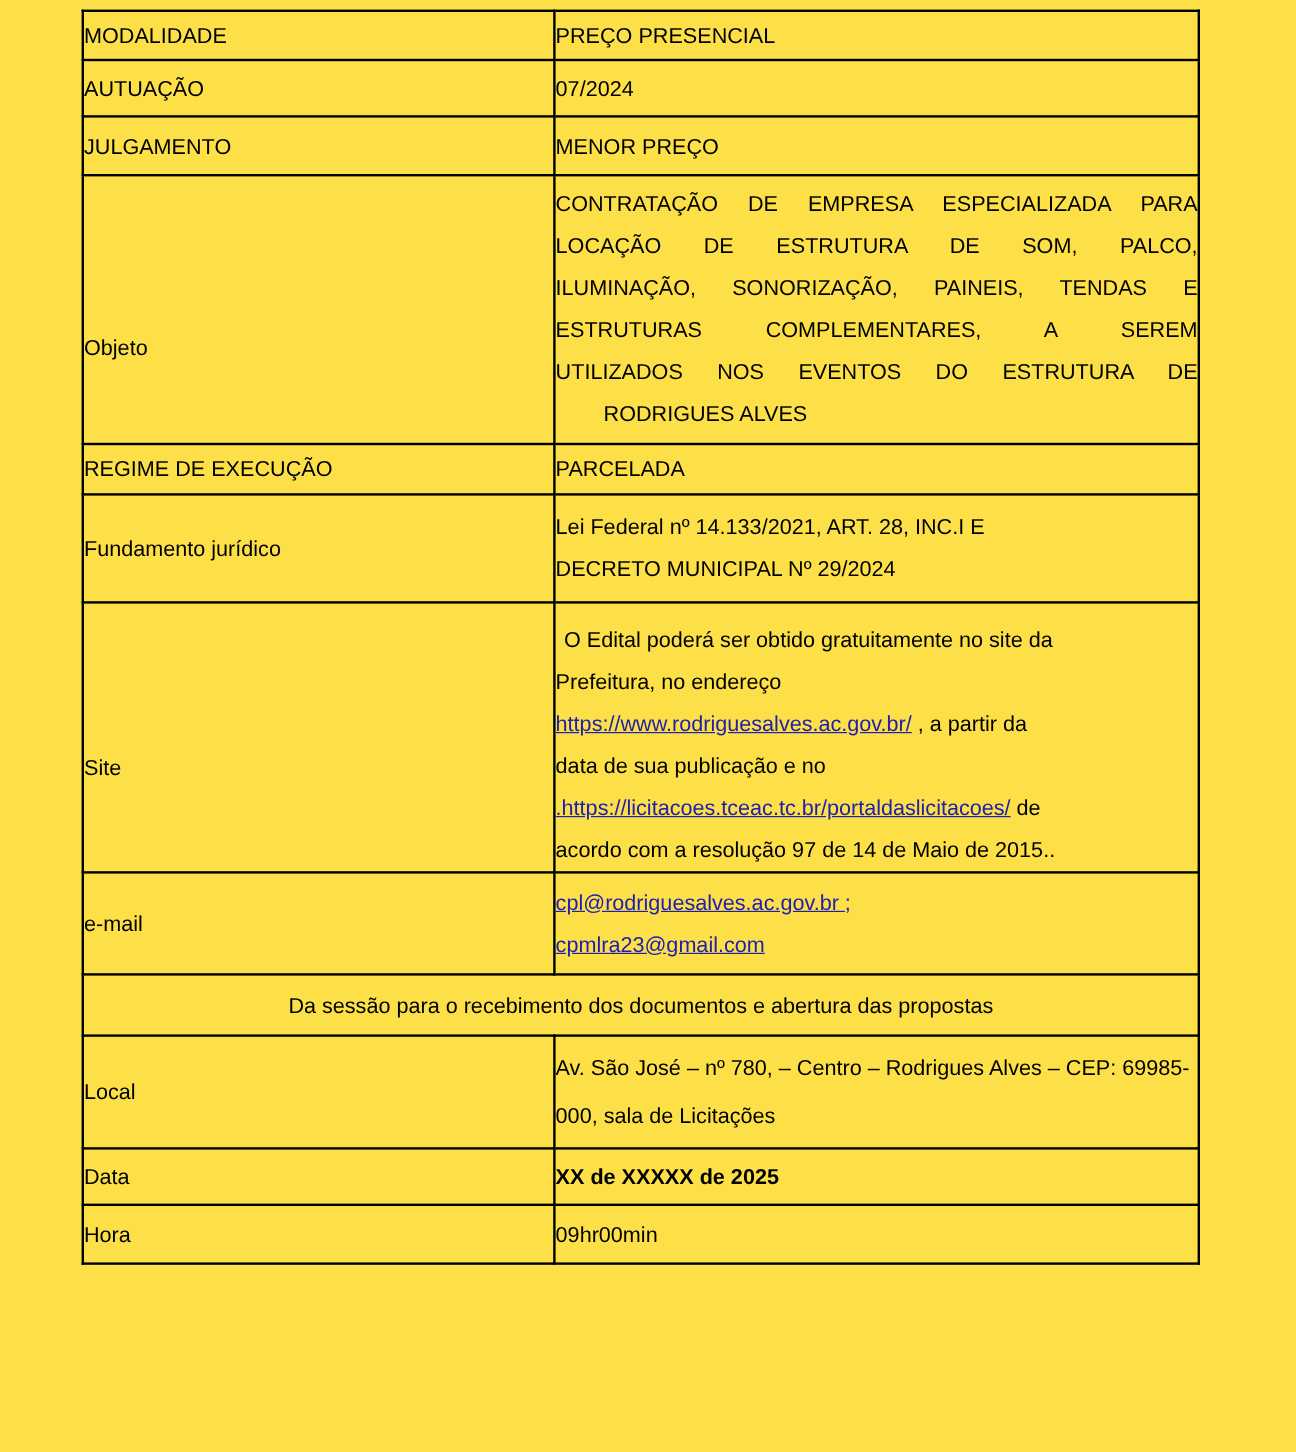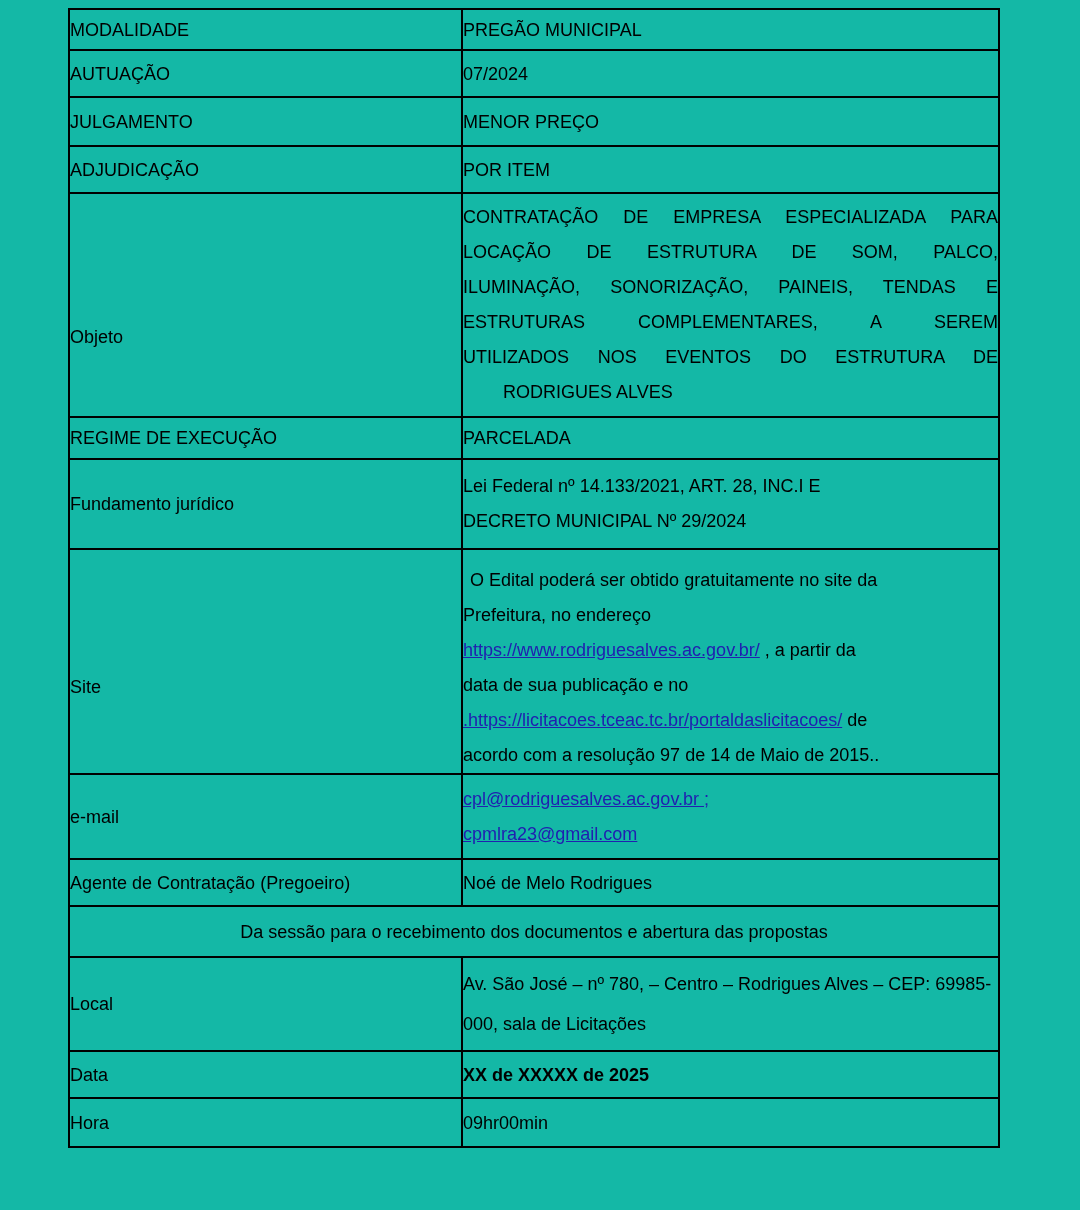--- a/index.html
+++ b/index.html
@@ -9,21 +9,21 @@
     width: 1080px;
     height: 1210px;
     font-family: "Liberation Sans", sans-serif;
     color: #000000;
     -webkit-font-smoothing: antialiased;
   }
   .page {
     position: relative;
     width: 1080px;
     height: 1210px;
-    background: #14b8a6;
+    background: #fde047;
     overflow: hidden;
   }
   table.doc-table {
     position: absolute;
     left: 68px;
     top: 8px;
     width: 930px;
     border-collapse: collapse;
     table-layout: fixed;
   }
@@ -84,37 +84,33 @@
 <div class="page">
   <table class="doc-table">
     <colgroup>
         <col class="c-label">
         <col class="c-value">
       </colgroup>
 
     <tbody>
         <tr style="height:41px;">
       <td class="label-cell">MODALIDADE</td>
-      <td class="value-cell">PREGÃO MUNICIPAL</td>
+      <td class="value-cell">PREÇO PRESENCIAL</td>
     </tr>
 
     <tr style="height:47px;">
       <td class="label-cell">AUTUAÇÃO</td>
       <td class="value-cell">07/2024</td>
     </tr>
 
     <tr style="height:49px;">
       <td class="label-cell">JULGAMENTO</td>
       <td class="value-cell">MENOR PREÇO</td>
     </tr>
 
-    <tr style="height:47px;">
-      <td class="label-cell">ADJUDICAÇÃO</td>
-      <td class="value-cell">POR ITEM</td>
-    </tr>
 
 
     <tr style="height:224px;">
       <td class="label-cell label-top objeto-label">Objeto</td>
       <td class="value-cell objeto-cell">
         <span class="jl">CONTRATAÇÃO DE EMPRESA ESPECIALIZADA PARA</span>
         <span class="jl">LOCAÇÃO DE ESTRUTURA DE SOM, PALCO,</span>
         <span class="jl">ILUMINAÇÃO, SONORIZAÇÃO, PAINEIS, TENDAS E</span>
         <span class="jl">ESTRUTURAS COMPLEMENTARES, A SEREM</span>
         <span class="jl">UTILIZADOS NOS EVENTOS DO ESTRUTURA DE</span>
@@ -148,24 +144,20 @@
     </tr>
 
     <tr style="height:85px;">
       <td class="label-cell">e-mail</td>
       <td class="value-cell email-cell">
         <span class="block ml"><a class="doc-link" href="#">cpl@rodriguesalves.ac.gov.br ;</a></span>
         <span class="block ml"><a class="doc-link" href="#">cpmlra23@gmail.com</a></span>
       </td>
     </tr>
 
-    <tr style="height:47px;">
-      <td class="label-cell">Agente de Contratação (Pregoeiro)</td>
-      <td class="value-cell">Noé de Melo Rodrigues</td>
-    </tr>
 
     <tr style="height:51px;">
       <td class="section-cell" colspan="2">Da sessão para o recebimento dos documentos e abertura das propostas</td>
     </tr>
 
     <tr style="height:94px;">
       <td class="label-cell">Local</td>
       <td class="value-cell local-cell">
         <span class="block">Av. São José – nº 780, – Centro – Rodrigues Alves –</span>
         <span class="block">CEP: 69985-000, sala de Licitações</span>

